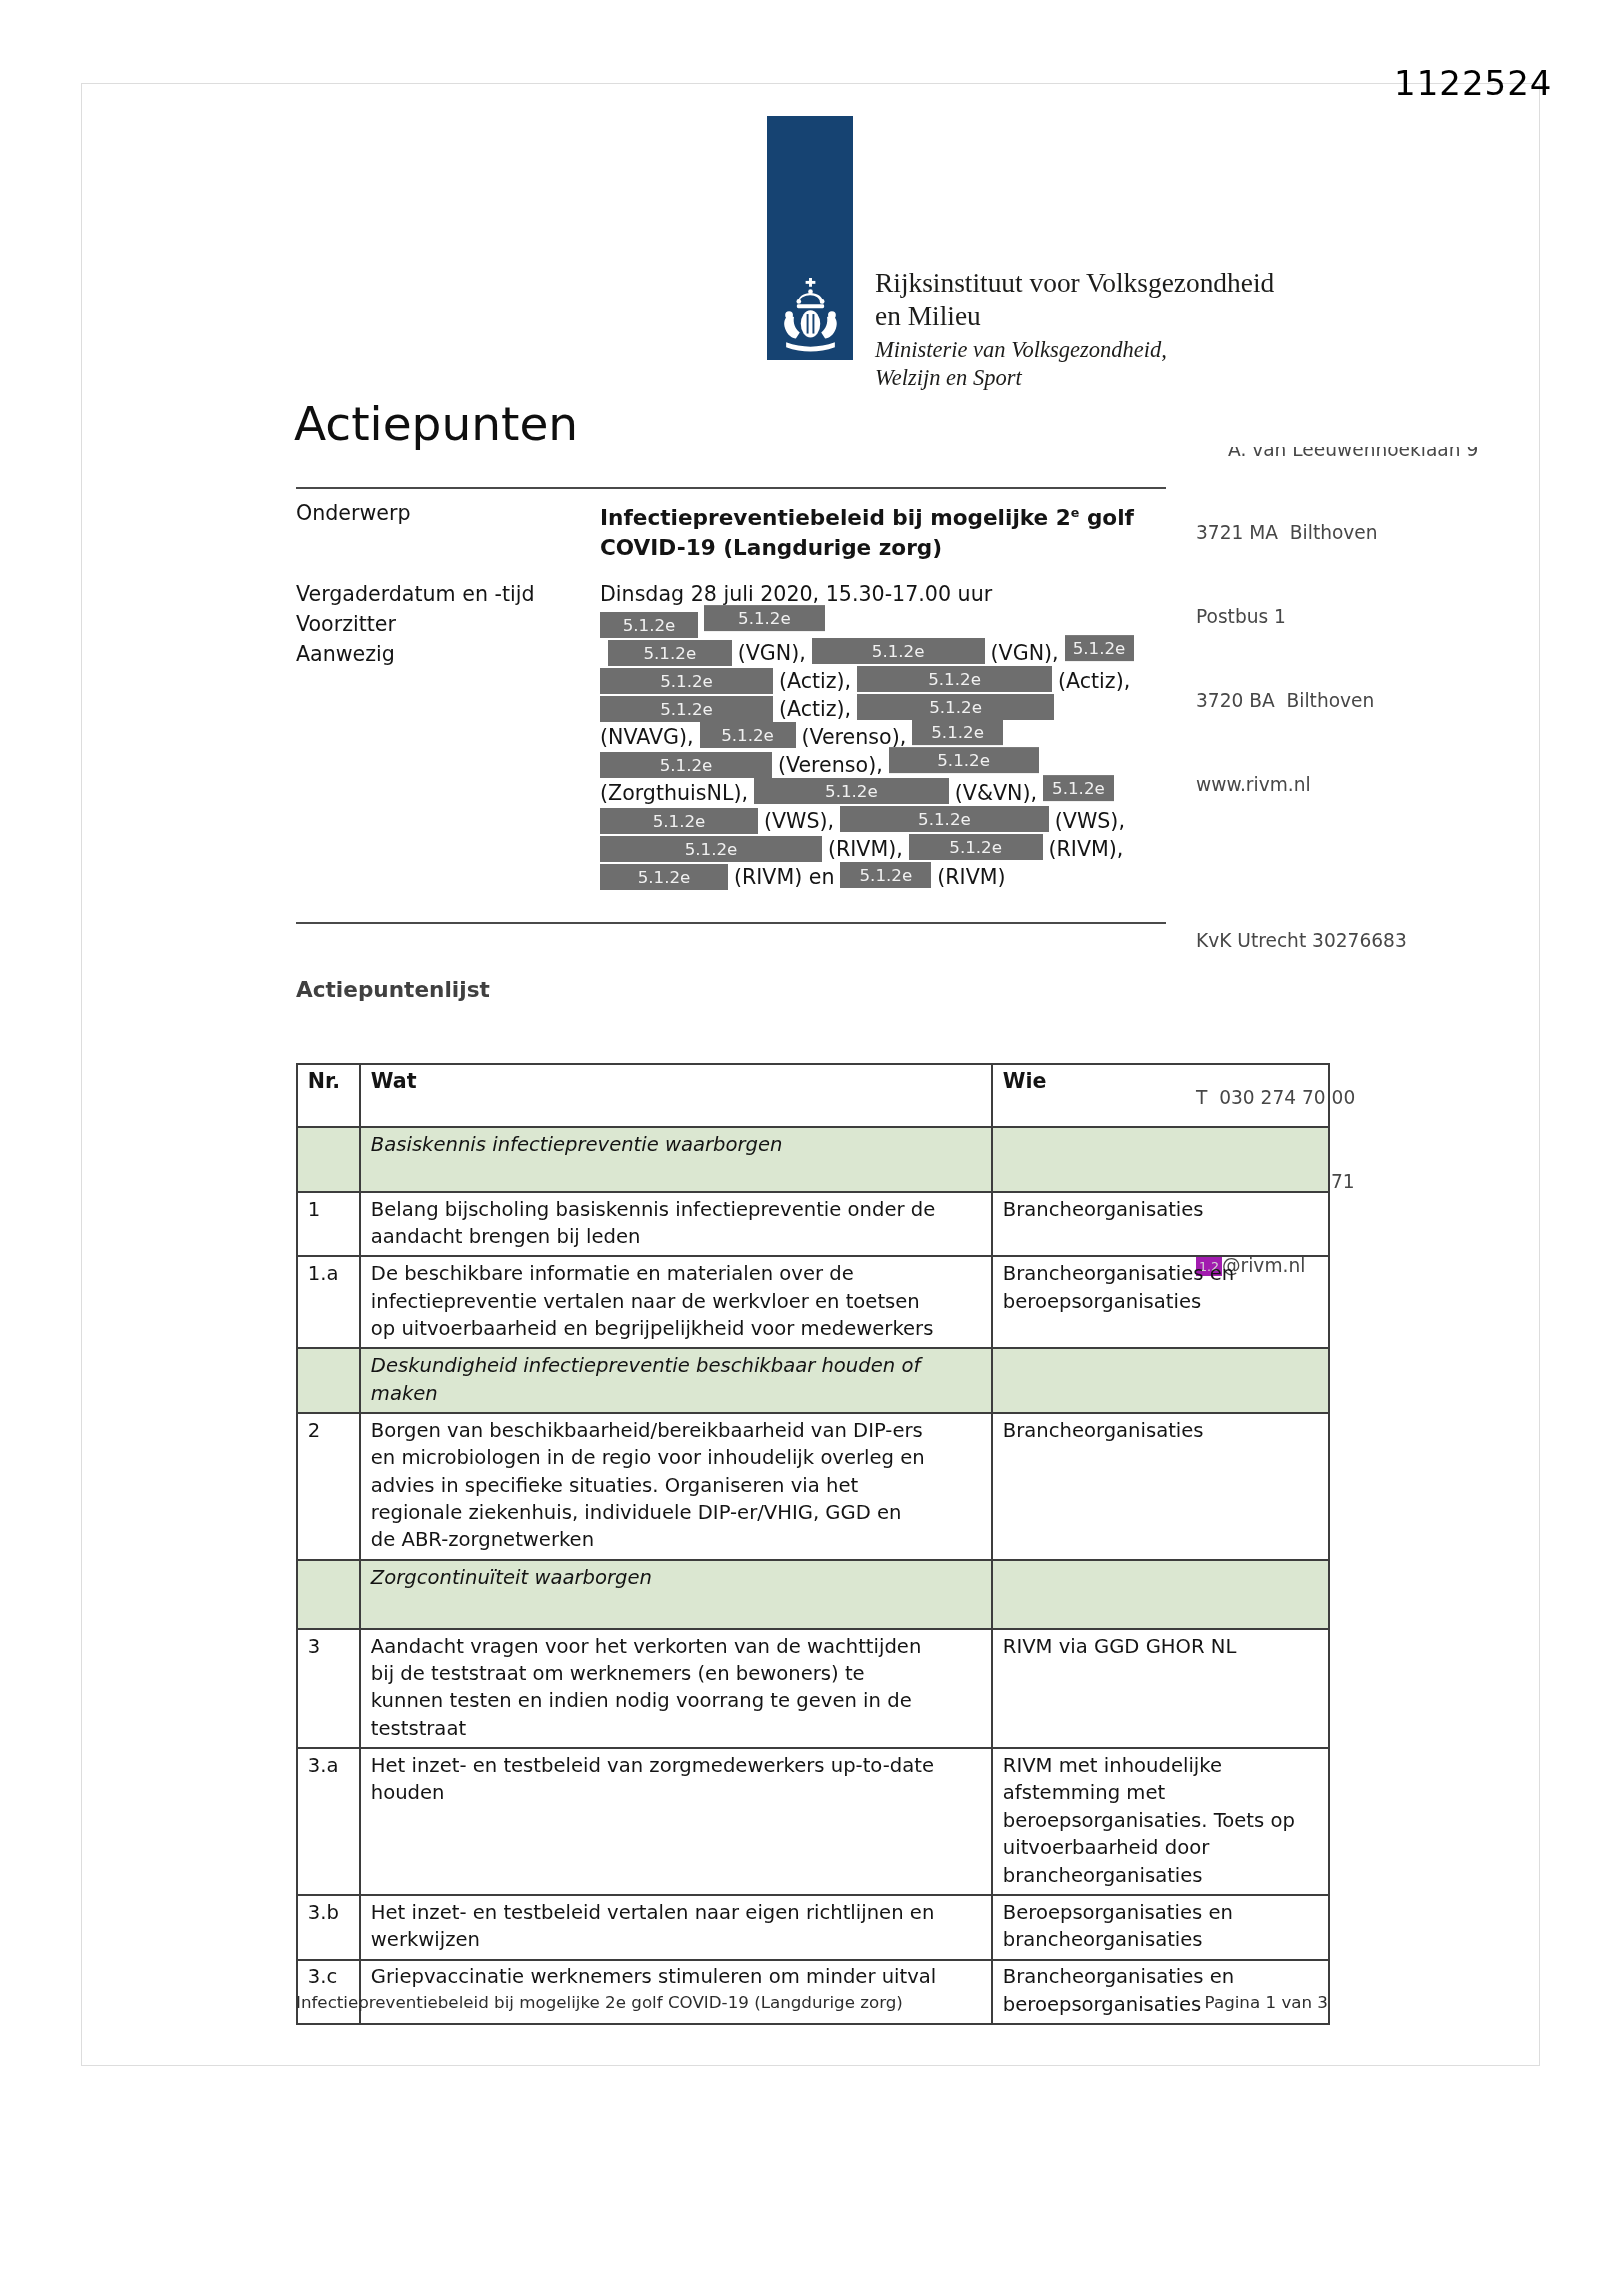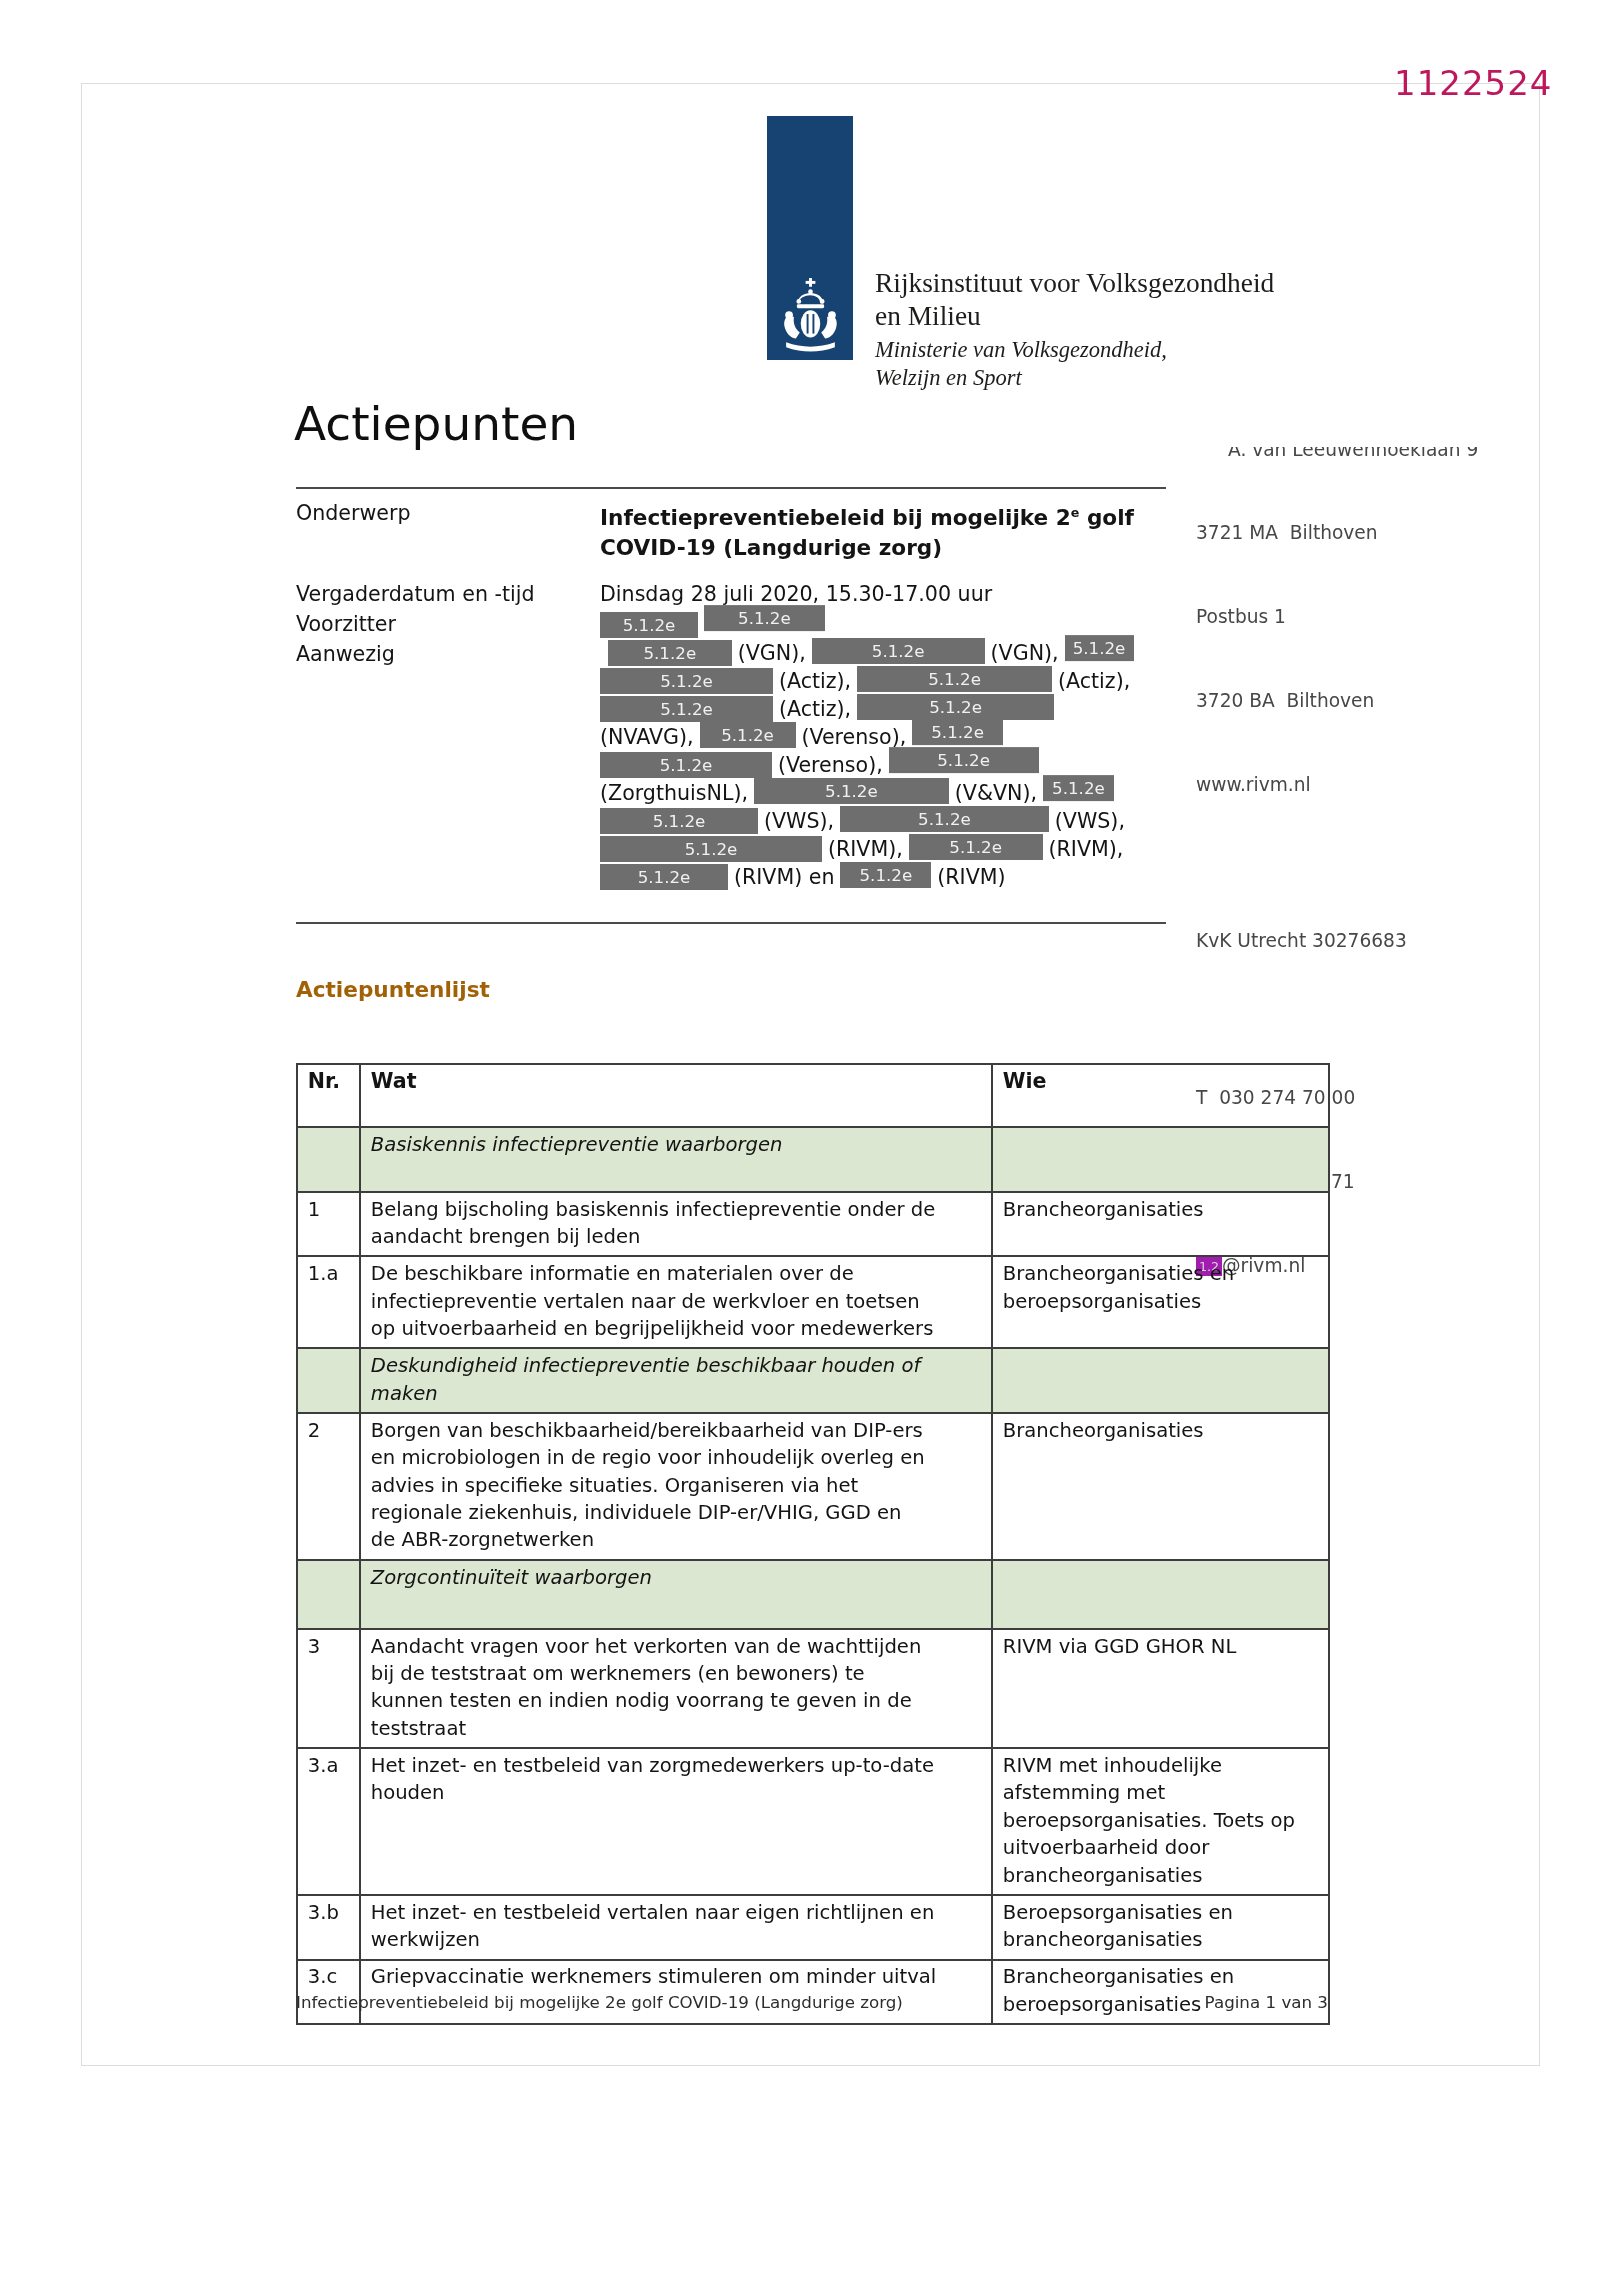--- a/index.html
+++ b/index.html
@@ -1,18 +1,18 @@
 <!DOCTYPE html>
 <html style="--blue: #164372; --gray: #6e6e6e; --green: #dbe7d1;"><head>
 <meta charset="utf-8">
 <style>
   html,body{margin:0;padding:0;background:#ffffff;}
   body{width:1621px;height:2292px;position:relative;font-family:"DejaVu Sans","Liberation Sans",sans-serif;color:#141414;}
   .scan-border{position:absolute;left:81px;top:83px;width:1457px;height:1981px;border:1px solid #dddddd;}
-  .doc-number{position:absolute;left:1394px;top:63px;font-size:34px;color:#be185d;letter-spacing:1px;}
+  .doc-number{position:absolute;left:1394px;top:63px;font-size:34px;color:#000000;letter-spacing:1px;}
   .logo-bar{position:absolute;left:767px;top:116px;width:86px;height:244px;background:var(--blue,#164372);display:flex;justify-content:center;align-items:flex-end;}
   .emblem{margin-bottom:5.9px;line-height:0;}
   .logo-text{position:absolute;left:875px;top:267px;font-family:"Liberation Serif","DejaVu Serif",serif;color:#1d1d1b;}
   .org-line{font-size:27.4px;line-height:33px;}
   .ministry-line{font-size:22.5px;line-height:28px;font-style:italic;}
   .ministry-first{margin-top:2.9px;}
   .contact{position:absolute;left:1196px;top:391px;font-size:18.6px;line-height:28px;color:#474747;white-space:pre;}
   .clip{height:15.7px;overflow:hidden;}
   .clip>span{display:block;margin-top:-10.8px;margin-left:32px;}
   .cgap{height:16.7px;}
@@ -25,21 +25,21 @@
   .meta-row{display:flex;align-items:flex-start;}
   .meta-label{width:304px;flex:none;line-height:30px;}
   .meta-value{line-height:30px;}
   .onderwerp-value{font-weight:bold;font-size:21.6px;}
   .onderwerp-value sup{font-size:12.7px;}
   .meta-spacer{height:15.7px;}
   .att-line{display:flex;align-items:center;height:28px;gap:5.9px;text-align:right;}
   .att-indent{padding-left:7.8px;}
   .redact{background:var(--gray,#6e6e6e);color:#f1f1f1;font-size:16.7px;height:26.5px;display:inline-flex;align-items:center;justify-content:center;flex:none;}
   .att-text{white-space:pre;}
-  .list-heading{position:absolute;left:296px;top:977px;font-size:21.6px;font-weight:bold;color:#a16207;}
+  .list-heading{position:absolute;left:296px;top:977px;font-size:21.6px;font-weight:bold;color:#404040;}
   .atable{position:absolute;left:296px;top:1063px;width:1032px;border-collapse:collapse;font-size:19.6px;table-layout:fixed;}
   .atable td,.atable th{border:2px solid #3d3d3d;vertical-align:top;padding:2.9px 9.8px 4.9px;line-height:27.4px;white-space:pre-line;text-align:left;font-weight:normal;}
   .atable th{font-weight:bold;font-size:20.6px;height:53px;}
   .col-nr{width:63px;}
   .col-wat{width:632px;}
   .col-wie{width:337px;}
   tr.section td{background:var(--green,#dbe7d1);font-style:italic;}
   .footer{position:absolute;left:296px;top:1992px;width:1032px;display:flex;justify-content:space-between;font-size:16.7px;color:#2d2d2d;gap:41px;}
 </style>
 </head>

